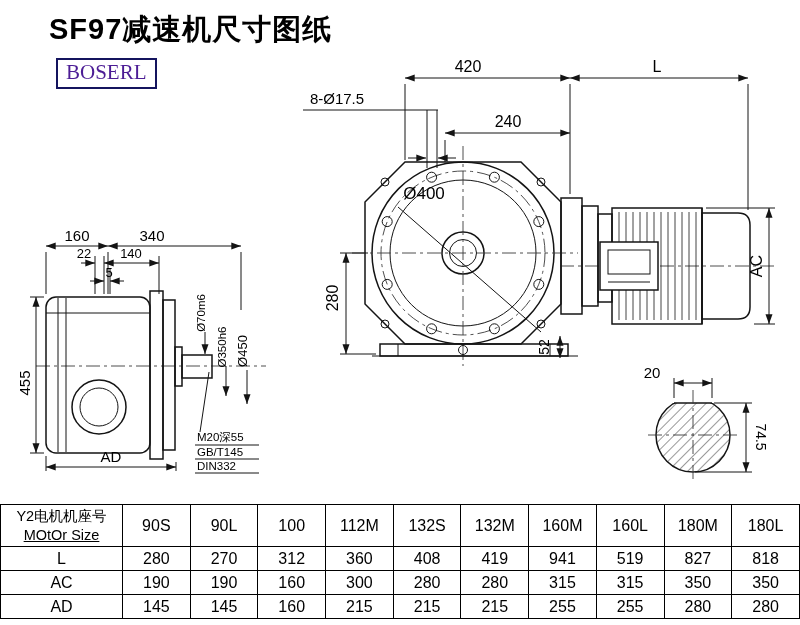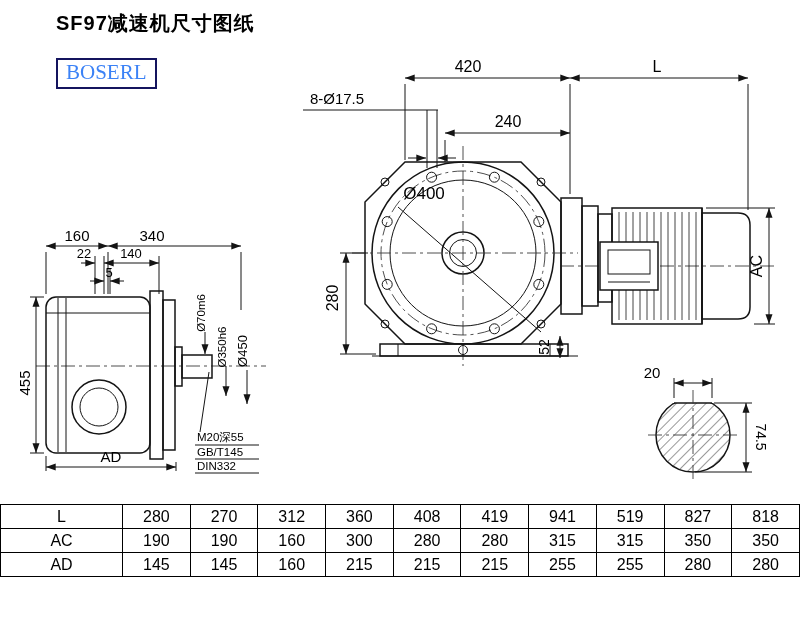--- a/index.html
+++ b/index.html
@@ -1,22 +1,22 @@
 <!DOCTYPE html>
 <html><head>
 <meta charset="utf-8">
 <style>
   * { margin:0; padding:0; box-sizing:border-box; }
   html,body { width:800px; height:625px; background:#fff; overflow:hidden;
               font-family:"Liberation Sans", sans-serif; position:relative; }
-  .page-title { position:absolute; left:56px; top:10px; font-size:20px; font-weight:bold;
+  .page-title { position:absolute; left:49px; top:10px; font-size:29px; font-weight:bold;
                 color:#000; letter-spacing:1px; white-space:nowrap; }
   .brand-box { position:absolute; left:56px; top:58px; border:2px solid #14145e;
                padding:0 8px 2px 8px; background:#fff; }
-  .brand-text { font-family:"Liberation Serif", serif; font-size:21px; color:#3b82f6; }
+  .brand-text { font-family:"Liberation Serif", serif; font-size:21px; color:#4c1d95; }
   svg.drawing { position:absolute; left:0; top:0; }
 
   
   .ol  { fill:none; stroke:#141414; stroke-width:1.5; }
   .olw { fill:#fff; stroke:#141414; stroke-width:1.5; }
   .olt { fill:none; stroke:#141414; stroke-width:1; }
   .fin { fill:none; stroke:#141414; stroke-width:0.8; }
   .cl  { fill:none; stroke:#3a3a3a; stroke-width:0.9; stroke-dasharray:14 4 3 4; }
   .dim { fill:none; stroke:#141414; stroke-width:1; }
   text { fill:#000; font-family:"Liberation Sans", sans-serif; }
@@ -233,20 +233,36 @@
       <col>
       <col>
       <col>
       <col>
       <col>
       <col>
       <col>
       <col>
   </colgroup>
   <tbody>
+      <tr>
+    <th>
+      <div class="hdr-l1">Y2电机机座号</div>
+      <div class="hdr-l2">MOtOr Size</div>
+    </th>
+    <th>90S</th>
+    <th>90L</th>
+    <th>100</th>
+    <th>112M</th>
+    <th>132S</th>
+    <th>132M</th>
+    <th>160M</th>
+    <th>160L</th>
+    <th>180M</th>
+    <th>180L</th>
+  </tr>
   <tr>
     <td>L</td>
     <td>280</td>
     <td>270</td>
     <td>312</td>
     <td>360</td>
     <td>408</td>
     <td>419</td>
     <td>941</td>
     <td>519</td>

